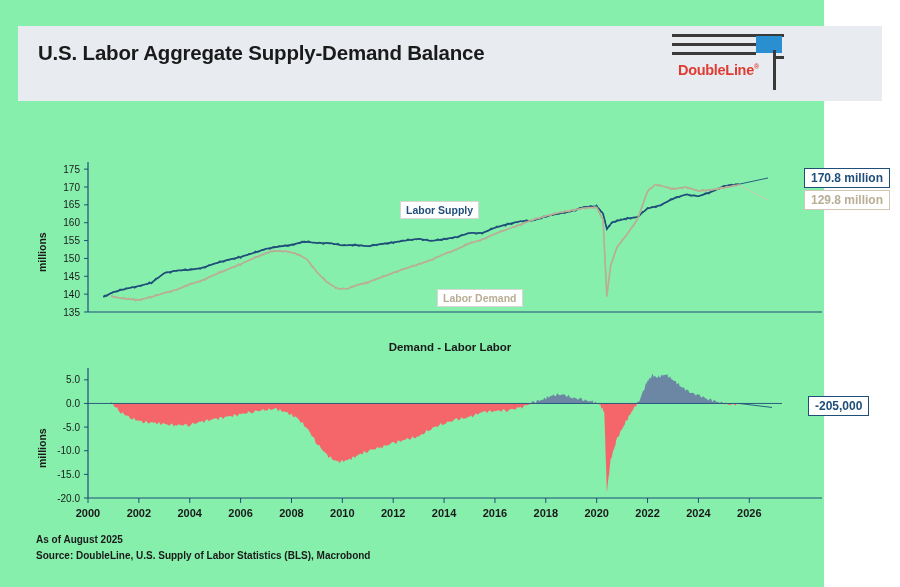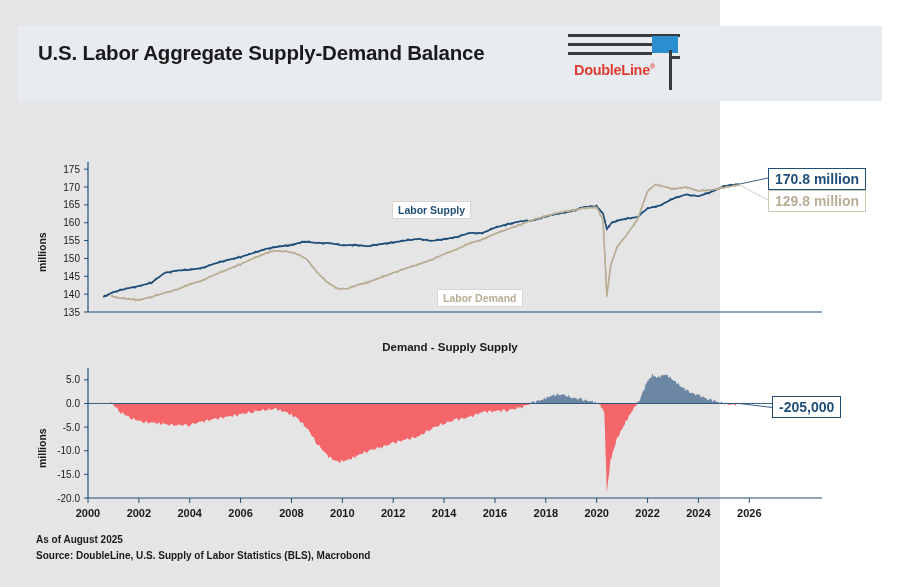--- a/index.html
+++ b/index.html
@@ -6,23 +6,23 @@
   html, body { margin: 0; padding: 0; }
   body {
     width: 900px;
     height: 587px;
     background: #ffffff;
     font-family: "Liberation Sans", sans-serif;
     overflow: hidden;
   }
   #page {
     position: relative;
-    width: 720px;
+    width: 824px;
     height: 587px;
-    background: #e5e5e5;
+    background: #86efac;
   }
   
   #header-band {
     position: absolute;
     left: 18px;
     top: 26px;
     width: 864px;
     height: 75px;
     background: #e8ecf1;
   }
@@ -98,31 +98,32 @@
   
   .series-tag {
     position: absolute;
     font-size: 10.5px;
     font-weight: bold;
     padding: 2px 5px;
     background: #ffffff;
     border: 1px solid #d6d6d6;
     white-space: nowrap;
   }
-  #tag-supply { left: 392px; top: 201px; color: #1f4e79; }
+  #tag-supply { left: 400px; top: 201px; color: #1f4e79; }
   #tag-demand { left: 437px; top: 289px; color: #b9ae95; }
   
   .callout {
     position: absolute;
-    font-size: 14px;
+    font-size: 12px;
     font-weight: bold;
     padding: 2px 6px;
     background: #ffffff;
     border: 1px solid #c9c9c9;
     white-space: nowrap;
+    margin-left: 36px;
   }
   #callout-supply { left: 768px; top: 168px; color: #1f4e79; border-color:#1f4e79; }
   #callout-demand { left: 768px; top: 190px; color: #b9ae95; border-color:#cfc7b4; }
   #callout-gap    { left: 772px; top: 396px; color: #1f4e79; border-color:#1f4e79; }
   
   #footnotes {
     position: absolute;
     left: 36px;
     top: 532px;
     width: 800px;
@@ -187,21 +188,21 @@
         <line x1="739.1094339622618" y1="34.857142857142875" x2="768" y2="50" stroke="#cfc7b4" stroke-width="0.9"></line>
       </svg>
   </div>
 
   <div class="series-tag" id="tag-supply">Labor Supply</div>
   <div class="series-tag" id="tag-demand">Labor Demand</div>
 
   <div class="callout" id="callout-supply">170.8 million</div>
   <div class="callout" id="callout-demand">129.8 million</div>
 
-  <div id="subtitle-demand">Demand - Supply Supply</div>
+  <div id="subtitle-demand">Demand - Labor Labor</div>
 
   <div id="chart-bottom">
     <div class="axis-label-vert" style="left:36px; top:108px;">millions</div>
     <svg class="plot-svg" id="svg-bot" width="900" height="150">
         <text x="80" y="23.318181818181827" text-anchor="end" class="tick-text">5.0</text>
         <line x1="84" y1="19.818181818181827" x2="88" y2="19.818181818181827" stroke="#1f4e79" stroke-width="1"></line>
         <text x="80" y="46.95454545454545" text-anchor="end" class="tick-text">0.0</text>
         <line x1="84" y1="43.45454545454545" x2="88" y2="43.45454545454545" stroke="#1f4e79" stroke-width="1"></line>
         <text x="80" y="70.5909090909091" text-anchor="end" class="tick-text">-5.0</text>
         <line x1="84" y1="67.0909090909091" x2="88" y2="67.0909090909091" stroke="#1f4e79" stroke-width="1"></line>

